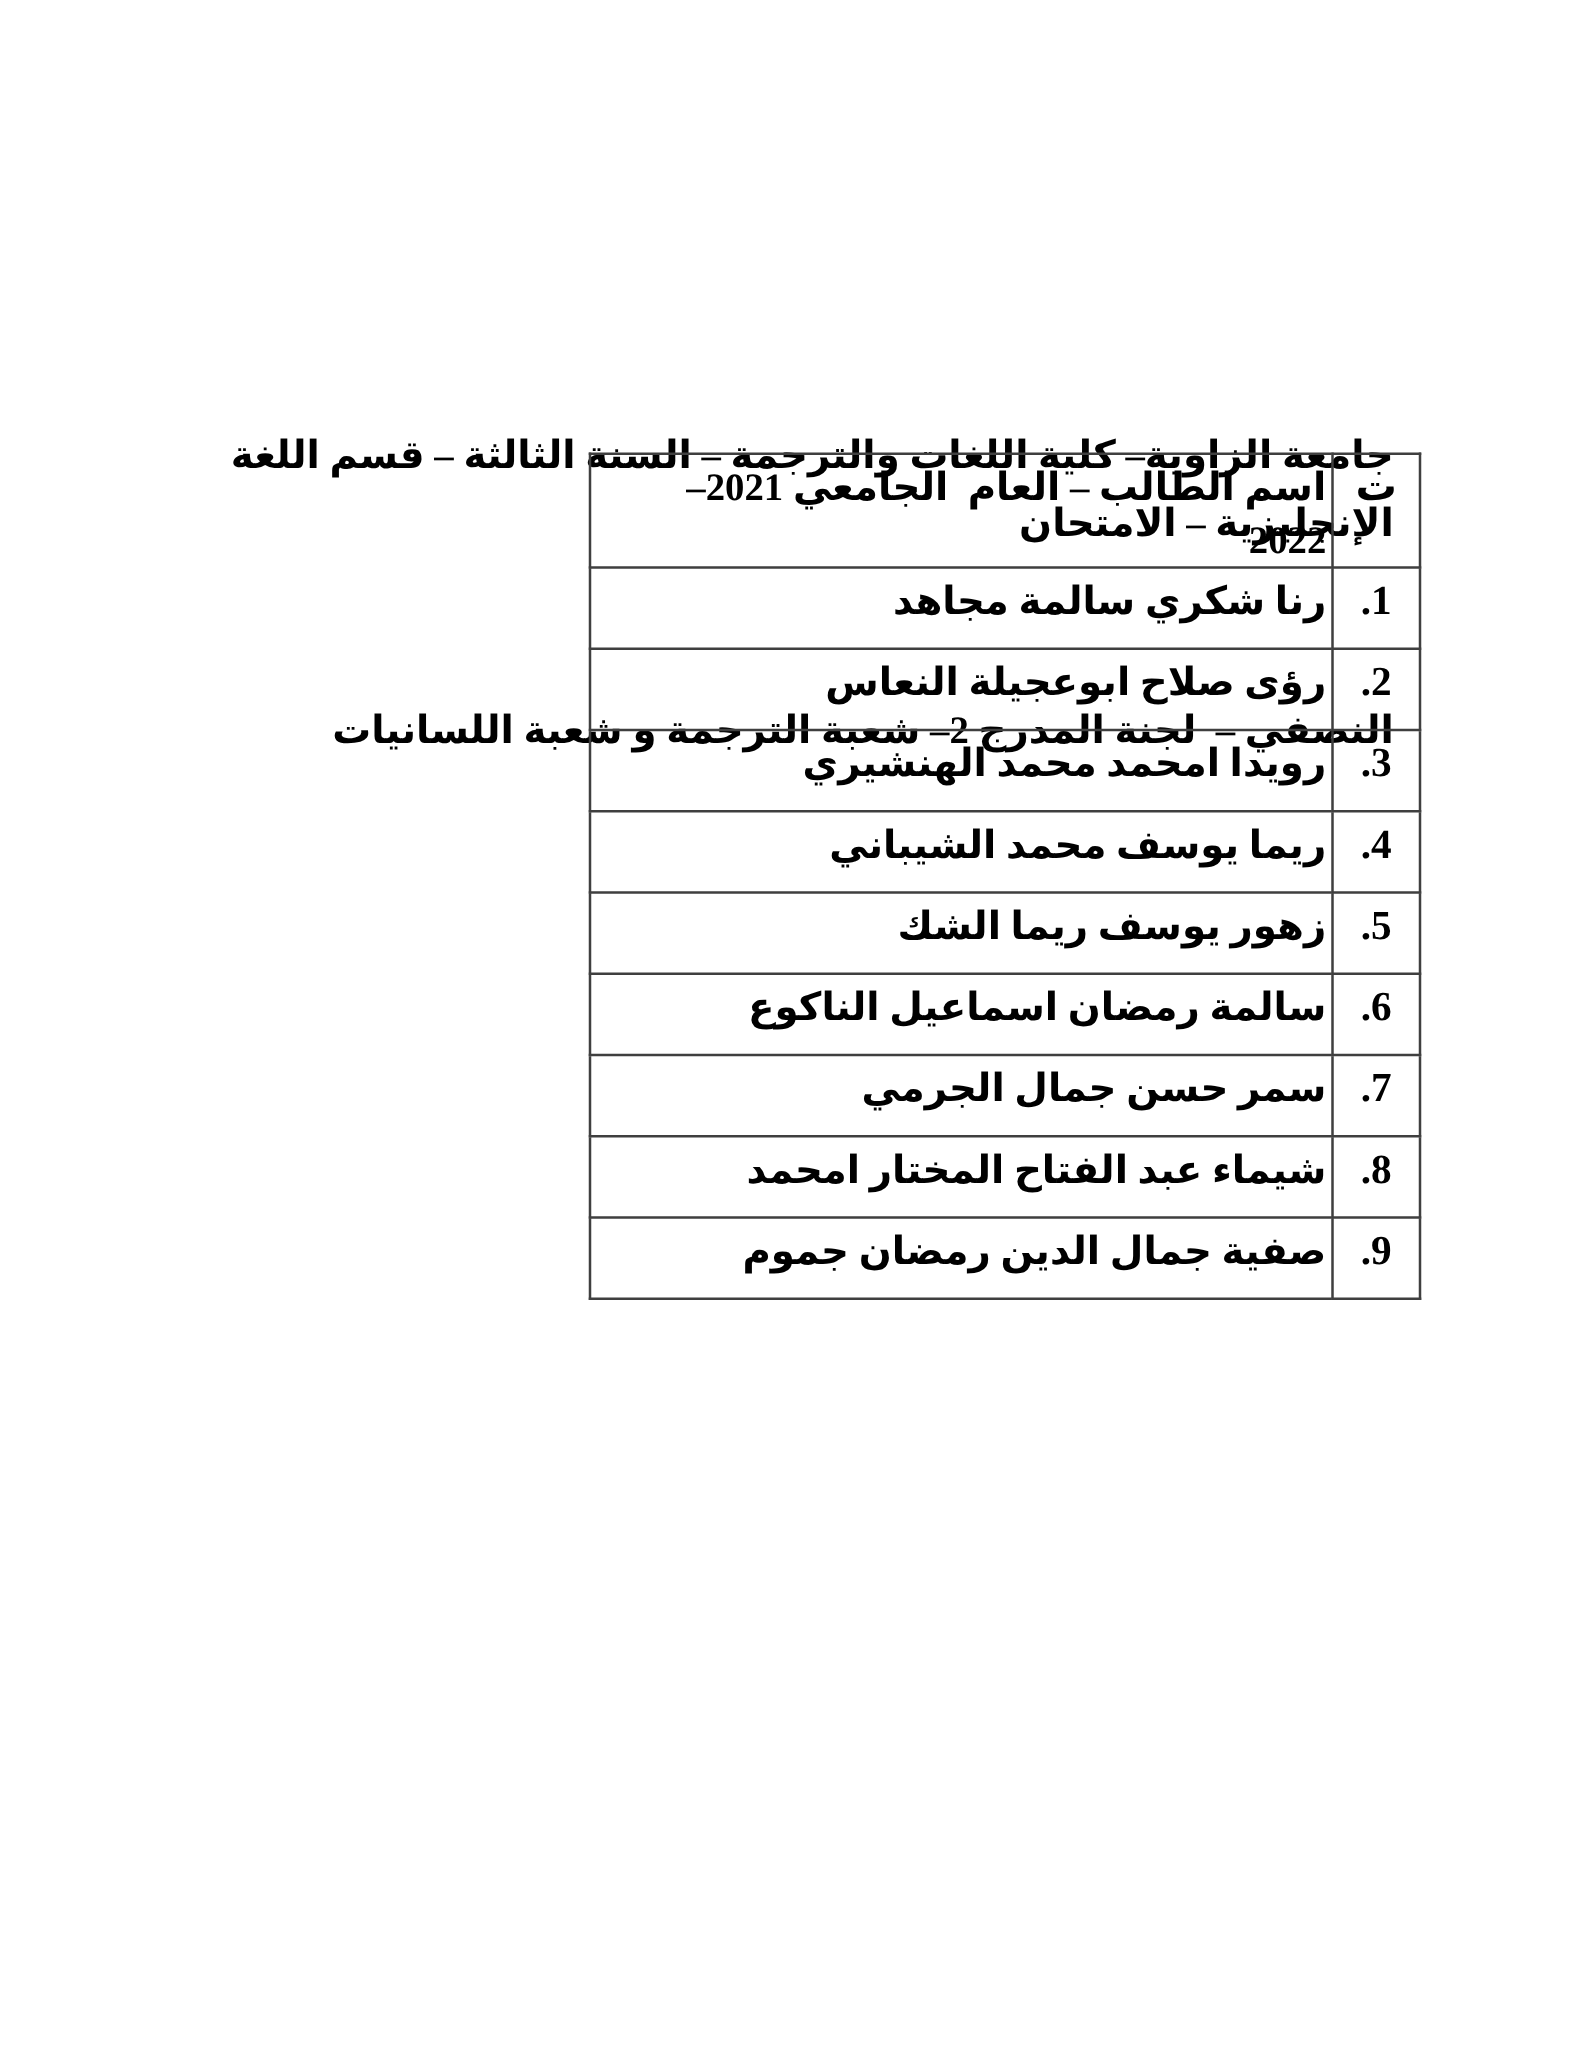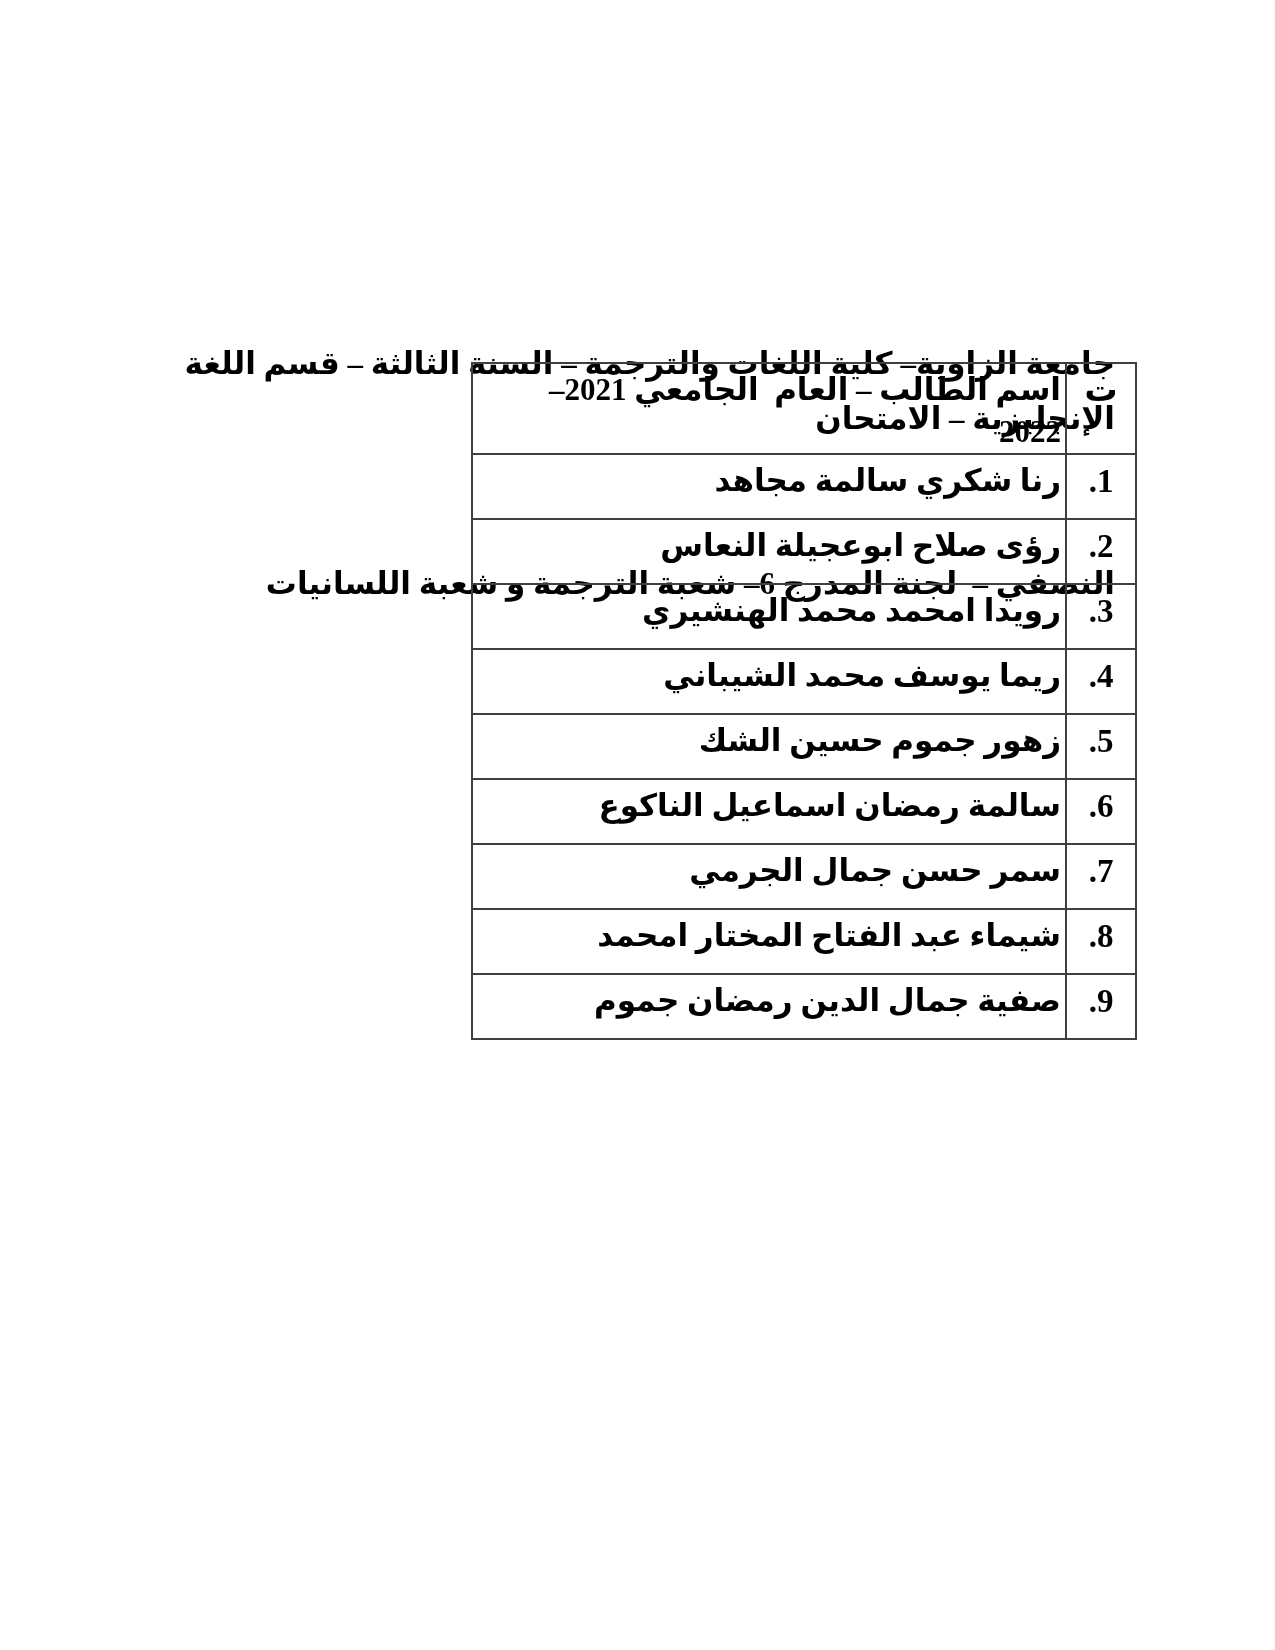--- a/index.html
+++ b/index.html
@@ -58,21 +58,21 @@
     white-space: pre-wrap;
   }
 </style>
 </head>
 <body>
 
 <div class="page">
 
   <div class="doc-header">
     <div>جامعة الزاوية– كلية اللغات والترجمة – السنة الثالثة – قسم اللغة الإنجليزية – الامتحان</div>
-    <div>النصفي –  لجنة المدرج 6– شعبة الترجمة و شعبة اللسانيات</div>
+    <div>النصفي –  لجنة المدرج 2– شعبة الترجمة و شعبة اللسانيات</div>
   </div>
 
   <table class="students">
     <colgroup>
       <col class="c-idx">
       <col class="c-name">
     </colgroup>
     <tbody>
       <tr>
         <th class="cell-idx">ت</th>
@@ -89,21 +89,21 @@
       <tr>
         <td class="cell-idx">3.</td>
         <td class="cell-name">رويدا امحمد محمد الهنشيري</td>
       </tr>
       <tr>
         <td class="cell-idx">4.</td>
         <td class="cell-name">ريما يوسف محمد الشيباني</td>
       </tr>
       <tr>
         <td class="cell-idx">5.</td>
-        <td class="cell-name">زهور جموم حسين الشك</td>
+        <td class="cell-name">زهور يوسف ريما الشك</td>
       </tr>
       <tr>
         <td class="cell-idx">6.</td>
         <td class="cell-name">سالمة رمضان اسماعيل الناكوع</td>
       </tr>
       <tr>
         <td class="cell-idx">7.</td>
         <td class="cell-name">سمر حسن جمال الجرمي</td>
       </tr>
       <tr>

